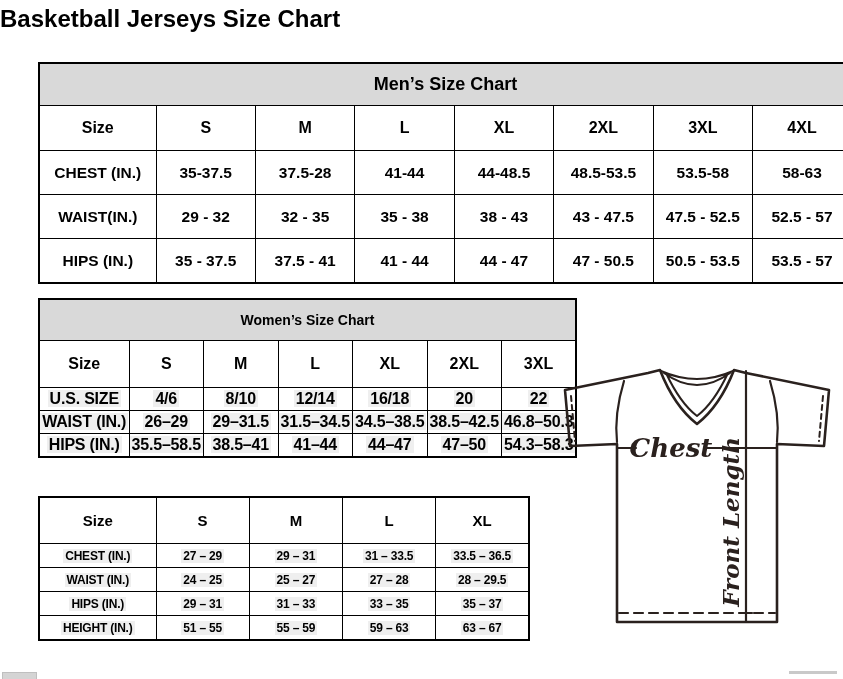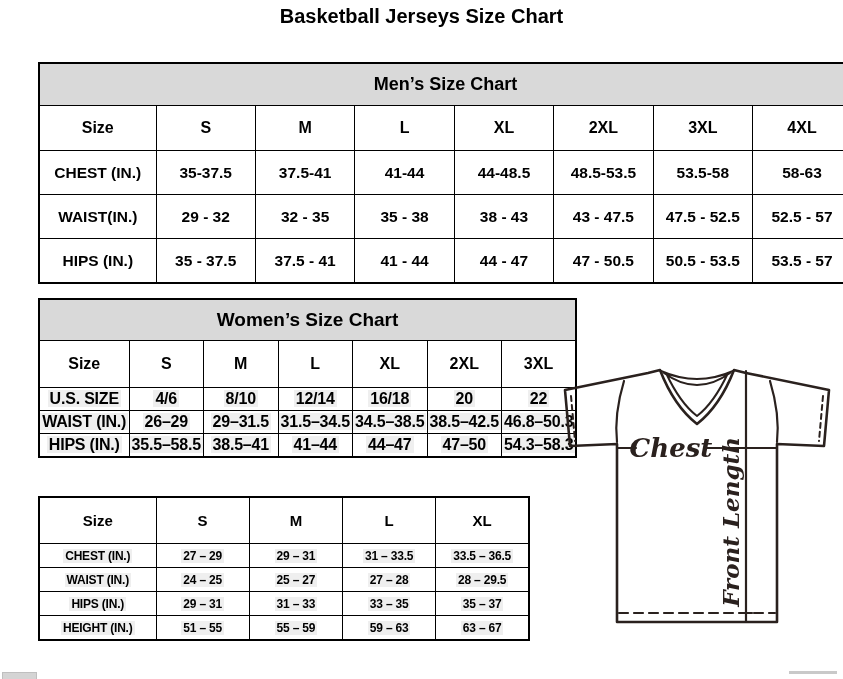--- a/index.html
+++ b/index.html
@@ -1,37 +1,37 @@
 <!DOCTYPE html>
 <html><head>
 <meta charset="utf-8">
 <style>
   html,body{margin:0;padding:0;background:#ffffff;}
   #page{
     position:relative;width:843px;height:679px;background:#ffffff;overflow:hidden;
     font-family:"Liberation Sans","DejaVu Sans",sans-serif;color:#000;
   }
   #page-title{
-    position:absolute;top:5px;left:0;width:843px;text-align:center;
-    font-size:20px;font-weight:bold;letter-spacing:0;
+    position:absolute;top:5px;left:0;width:843px;text-align:left;
+    font-size:24px;font-weight:bold;letter-spacing:0;
   }
   table{border-collapse:collapse;table-layout:fixed;position:absolute;background:#fff;}
   table, table td{border:1px solid #000;}
   table{border-width:2px;margin-left:24px;}
   td{text-align:center;vertical-align:middle;padding:0;overflow:hidden;white-space:nowrap;}
   tr.title-row td{background:#d9d9d9;font-weight:bold;}
   
   #men-table{left:14px;top:62px;width:815px;}
   #men-table tr.title-row td{height:41px;font-size:18px;}
   #men-table tr.size-row td{height:44px;font-size:16px;font-weight:bold;}
   #men-table tr.data-row td{height:43px;font-size:15.5px;font-weight:bold;}
   #men-table .hl{background:transparent;}
   
   #women-table{left:14px;top:298px;width:539px;}
-  #women-table tr.title-row td{height:40px;font-size:19px;}
+  #women-table tr.title-row td{height:40px;font-size:14px;}
   #women-table tr.size-row td{height:46px;font-size:16px;font-weight:bold;}
   #women-table tr.data-row td{height:22px;font-size:16px;font-weight:bold;letter-spacing:-0.2px;}
   
   #youth-table{left:14px;top:496px;width:492px;}
   #youth-table tr.title-row td{height:39px;font-size:17px;}
   #youth-table tr.size-row td{height:45px;font-size:15px;font-weight:bold;}
   #youth-table tr.data-row td{height:23px;font-size:12px;font-weight:bold;letter-spacing:-0.2px;}
   .hl{background:#efefef;padding:0 2px;}
   
   #jersey{position:absolute;left:556px;top:356px;width:284px;height:276px;}
@@ -69,21 +69,21 @@
           <td>M</td>
           <td>L</td>
           <td>XL</td>
           <td>2XL</td>
           <td>3XL</td>
           <td>4XL</td>
         </tr>
         <tr class="data-row">
           <td><span class="hl">CHEST (IN.)</span></td>
           <td><span class="hl">35-37.5</span></td>
-          <td><span class="hl">37.5-41</span></td>
+          <td><span class="hl">37.5-28</span></td>
           <td><span class="hl">41-44</span></td>
           <td><span class="hl">44-48.5</span></td>
           <td><span class="hl">48.5-53.5</span></td>
           <td><span class="hl">53.5-58</span></td>
           <td><span class="hl">58-63</span></td>
         </tr>
         <tr class="data-row">
           <td><span class="hl">WAIST(IN.)</span></td>
           <td><span class="hl">29 - 32</span></td>
           <td><span class="hl">32 - 35</span></td>

